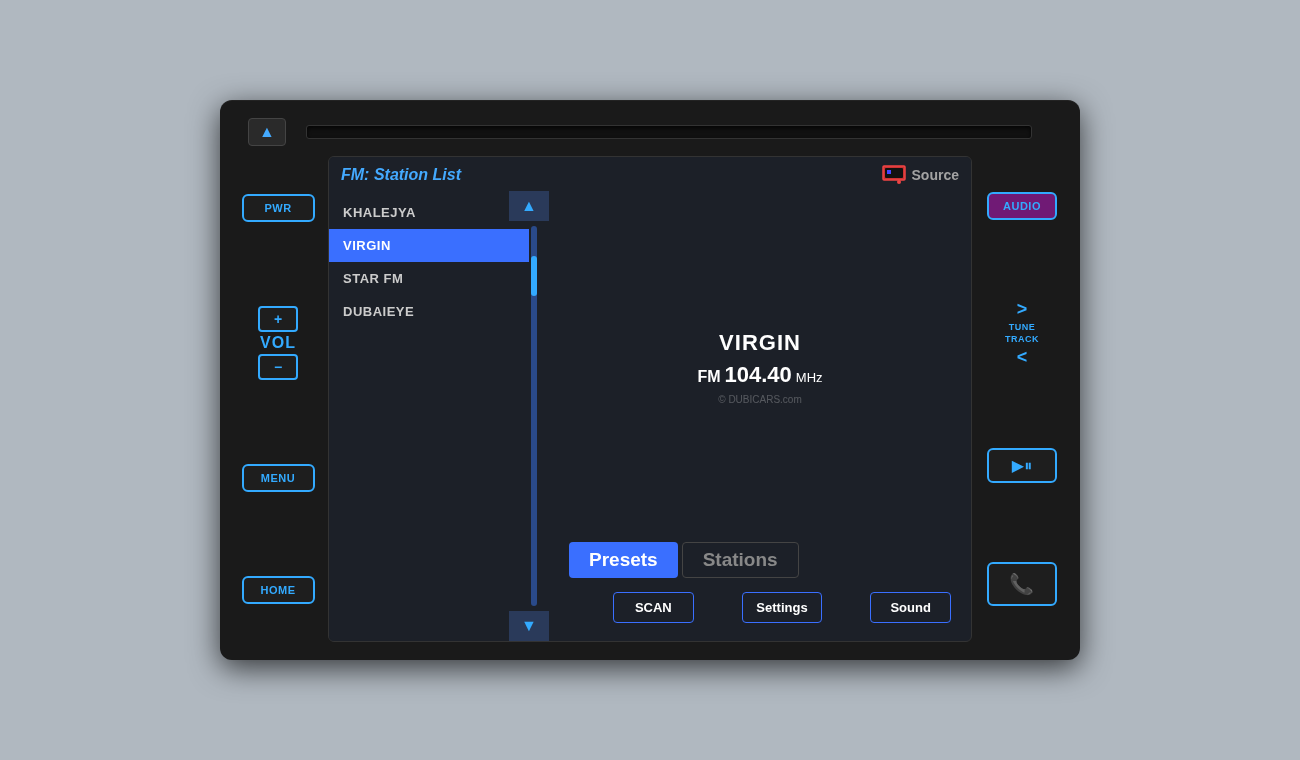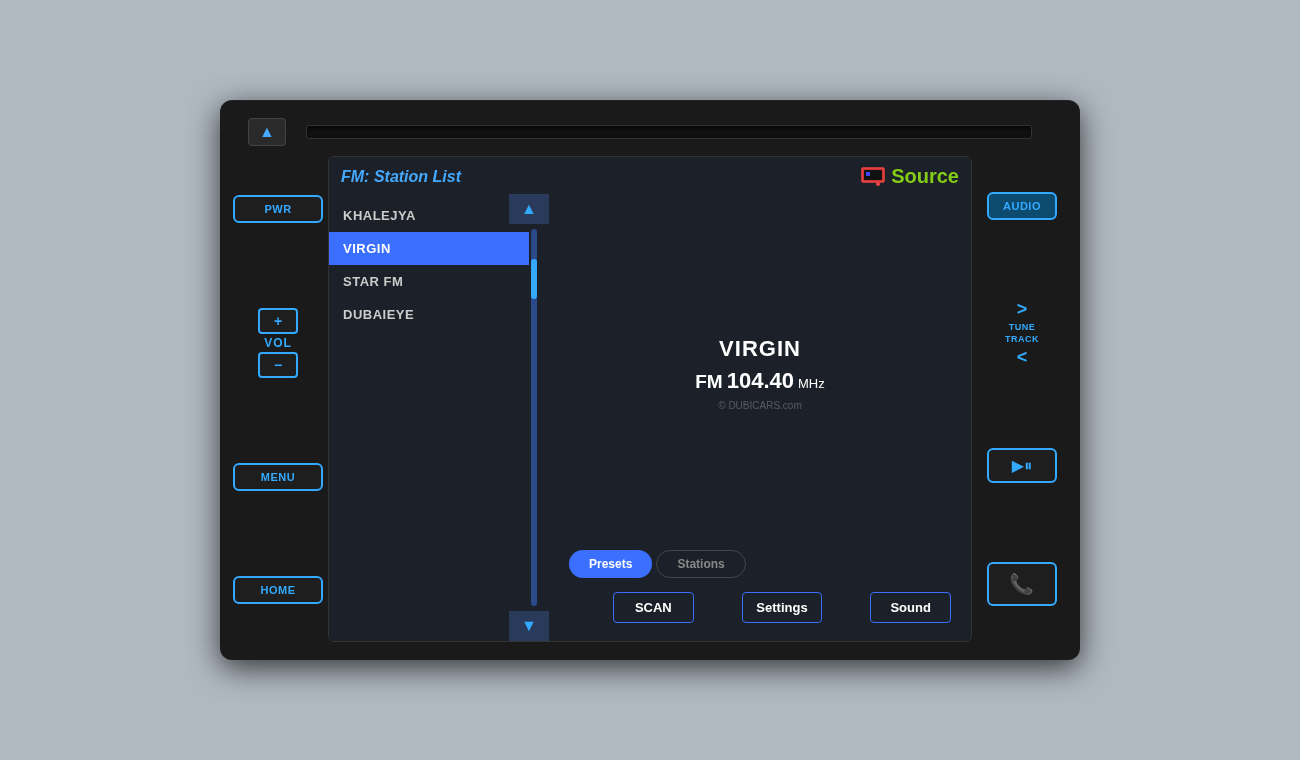--- a/index.html
+++ b/index.html
@@ -74,35 +74,35 @@
 
     .ctrl-btn {
       background: #1e1e1e;
       border: 2px solid #3af;
       border-radius: 6px;
       color: #3af;
       font-size: 11px;
       font-weight: bold;
       cursor: pointer;
       padding: 6px 8px;
-      width: 90px;
+      width: 73px;
       text-align: center;
       letter-spacing: 0.5px;
     }
 
     .vol-group {
       display: flex;
       flex-direction: column;
       align-items: center;
       gap: 2px;
     }
 
     .vol-label {
       color: #3af;
-      font-size: 12px;
+      font-size: 16px;
       font-weight: bold;
       letter-spacing: 1px;
     }
 
     .vol-plus, .vol-minus {
       background: #1e1e1e;
       border: 2px solid #3af;
       border-radius: 4px;
       color: #3af;
       font-size: 14px;
@@ -155,22 +155,22 @@
       height: 20px;
       position: relative;
     }
 
     .source-icon svg {
       width: 100%;
       height: 100%;
     }
 
     .source-label {
-      color: #84cc16;
-      font-size: 20px;
+      color: #a3a3a3;
+      font-size: 14px;
       font-weight: bold;
     }
 
     .screen-body {
       display: flex;
       flex: 1;
     }
 
     
     .station-list-panel {
@@ -269,21 +269,21 @@
     }
 
     .freq-line {
       display: flex;
       align-items: baseline;
       gap: 4px;
     }
 
     .freq-label {
       color: #fff;
-      font-size: 19px;
+      font-size: 16px;
       font-weight: bold;
     }
 
     .freq-value {
       color: #fff;
       font-size: 22px;
       font-weight: bold;
     }
 
     .freq-unit {
@@ -300,22 +300,22 @@
     
     .bottom-tabs {
       display: flex;
       background: #1c2028;
       padding: 0 10px 6px;
       gap: 4px;
     }
 
     .tab-btn {
       padding: 6px 20px;
-      border-radius: 14px;
-      font-size: 12px;
+      border-radius: 4px;
+      font-size: 19px;
       font-weight: bold;
       cursor: pointer;
       border: none;
     }
 
     .tab-btn.active {
       background: #3a6fff;
       color: #fff;
     }
 
@@ -351,21 +351,21 @@
     .right-controls {
       display: flex;
       flex-direction: column;
       gap: 8px;
       width: 80px;
       align-items: center;
       justify-content: space-around;
     }
 
     .right-ctrl-btn {
-      background: #0c4a6e;
+      background: #701a75;
       border: 2px solid #3af;
       border-radius: 6px;
       color: #3af;
       font-size: 11px;
       font-weight: bold;
       cursor: pointer;
       padding: 6px 8px;
       width: 70px;
       text-align: center;
       letter-spacing: 0.5px;

